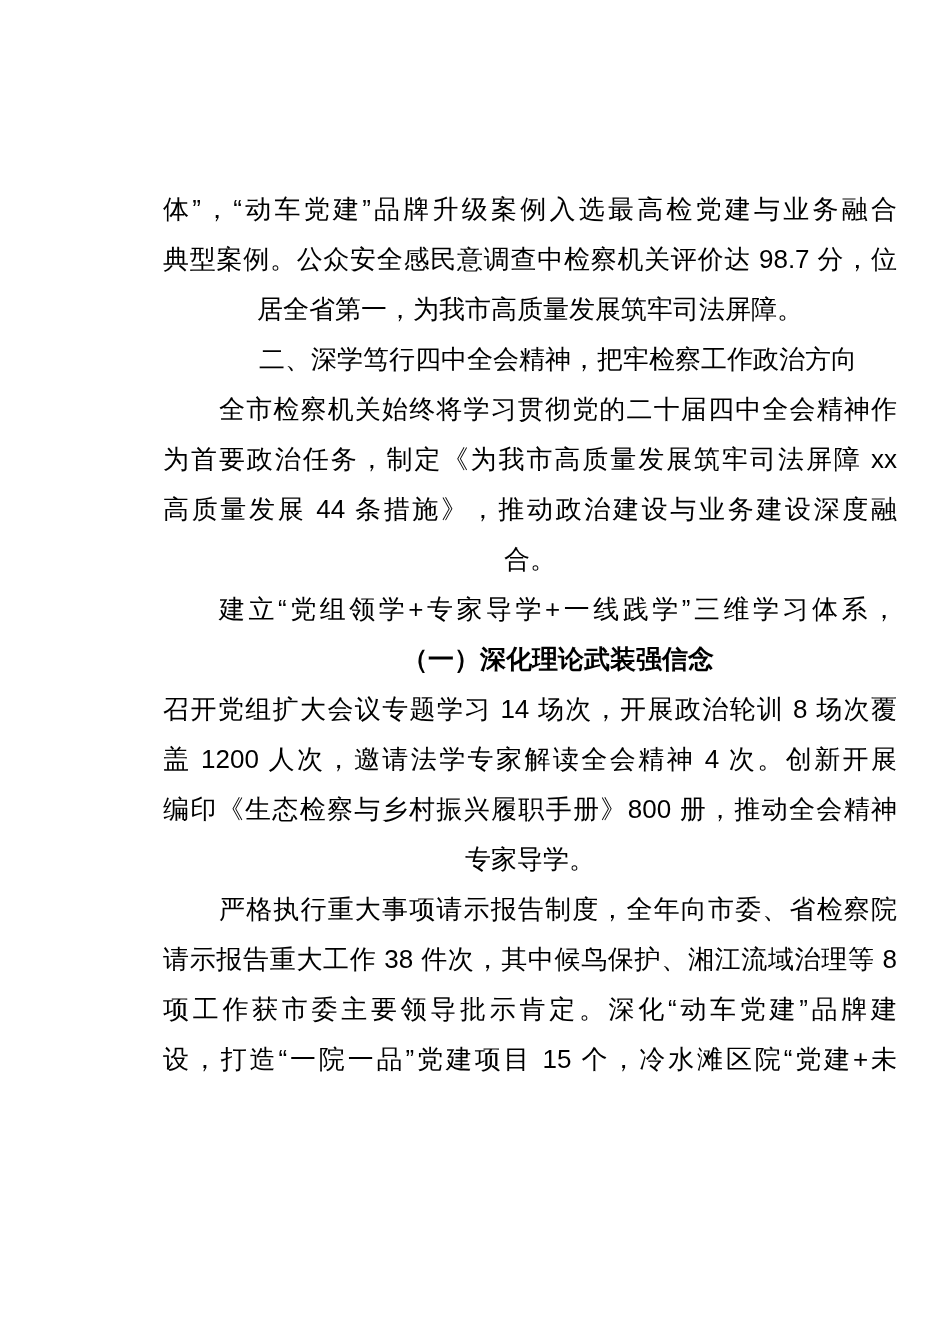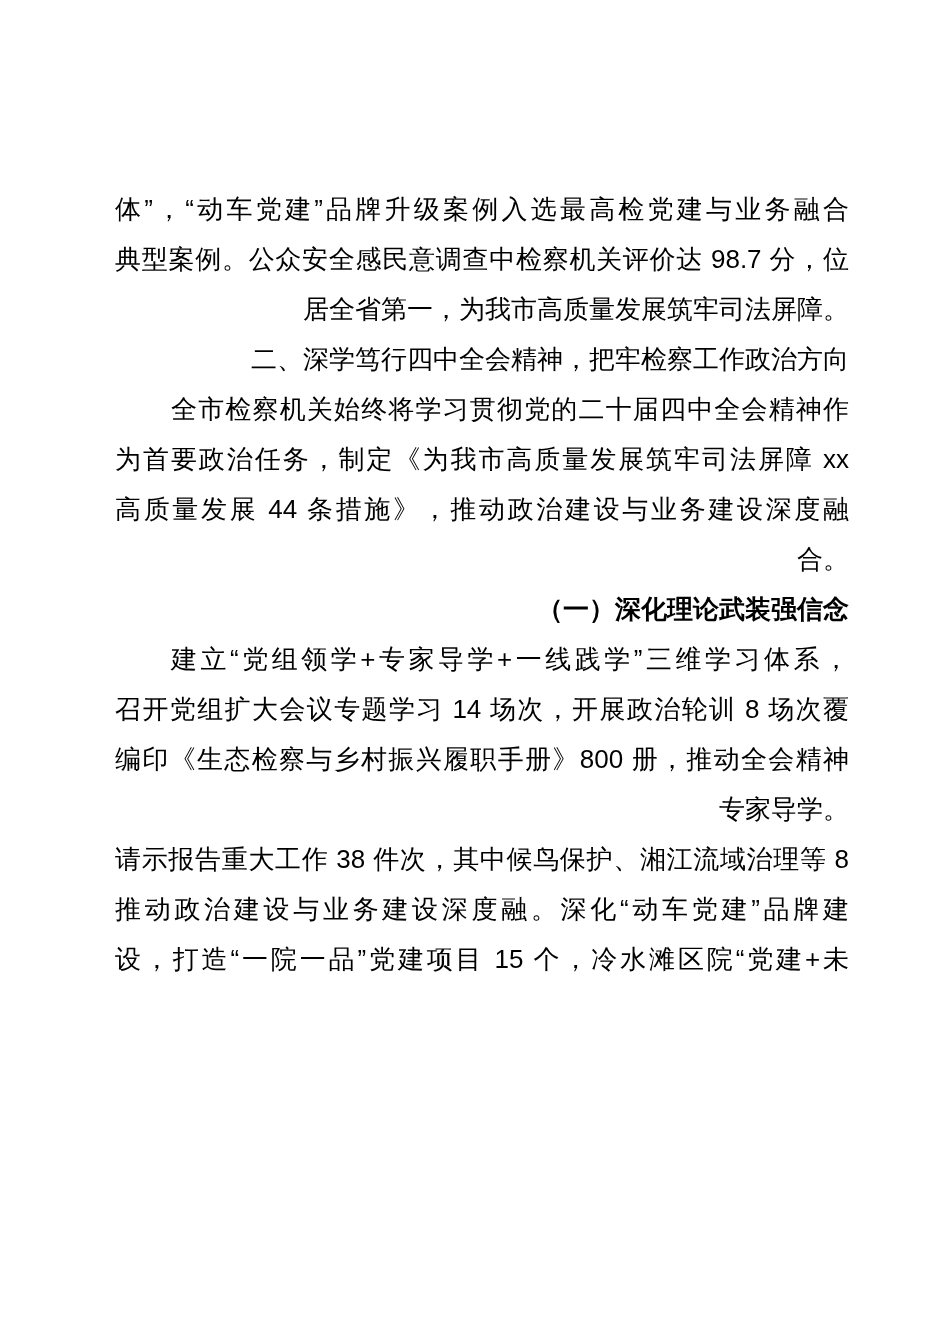--- a/index.html
+++ b/index.html
@@ -6,35 +6,36 @@
     margin: 0;
     padding: 0;
     background: #ffffff;
   }
   .page {
     position: relative;
     width: 854px;
     height: 1344px;
     background: #ffffff;
     overflow: hidden;
+    margin-left: 48px;
   }
   .doc-body {
     position: absolute;
     left: 115px;
     top: 184px;
     width: 734px;
     font-family: "Liberation Sans", "DejaVu Sans", sans-serif;
     font-size: 26px;
     color: #000000;
   }
   .line {
     height: 50px;
     line-height: 50px;
     overflow: hidden;
-    text-align: right;
+    text-align: center;
     white-space: normal;
   }
   .line.j {
     text-align: justify;
     text-align-last: justify;
     -moz-text-align-last: justify;
   }
   .line.ind {
     text-indent: 56px;
   }
@@ -48,22 +49,24 @@
 <div class="page">
   <div class="doc-body">
       <div class="line j">体”，“动车党建”品牌升级案例入选最高检党建与业务融合</div>
       <div class="line j">典型案例。公众安全感民意调查中检察机关评价达 98.7 分，位</div>
       <div class="line">居全省第一，为我市高质量发展筑牢司法屏障。</div>
       <div class="line ind">二、深学笃行四中全会精神，把牢检察工作政治方向</div>
       <div class="line j ind">全市检察机关始终将学习贯彻党的二十届四中全会精神作</div>
       <div class="line j">为首要政治任务，制定《为我市高质量发展筑牢司法屏障 xx</div>
       <div class="line j">高质量发展 44 条措施》，推动政治建设与业务建设深度融</div>
       <div class="line">合。</div>
+      <div class="line j ind">建立“党组领学+专家导学+一线践学”三维学习体系，</div>
       <div class="line ind b">（一）深化理论武装强信念</div>
-      <div class="line j ind">建立“党组领学+专家导学+一线践学”三维学习体系，</div>
       <div class="line j">召开党组扩大会议专题学习 14 场次，开展政治轮训 8 场次覆</div>
+      <div class="line j">盖 1200 人次，邀请法学专家解读全会精神 4 次。创新开展</div>
       <div class="line j">编印《生态检察与乡村振兴履职手册》800 册，推动全会精神</div>
       <div class="line">专家导学。</div>
+      <div class="line j ind">严格执行重大事项请示报告制度，全年向市委、省检察院</div>
       <div class="line j">请示报告重大工作 38 件次，其中候鸟保护、湘江流域治理等 8</div>
-      <div class="line j">推动政治建设与业务建设深度融。深化“动车党建”品牌建</div>
+      <div class="line j">项工作获市委主要领导批示肯定。深化“动车党建”品牌建</div>
       <div class="line j">设，打造“一院一品”党建项目 15 个，冷水滩区院“党建+未</div>
     </div>
 </div>
 
 </body></html>

